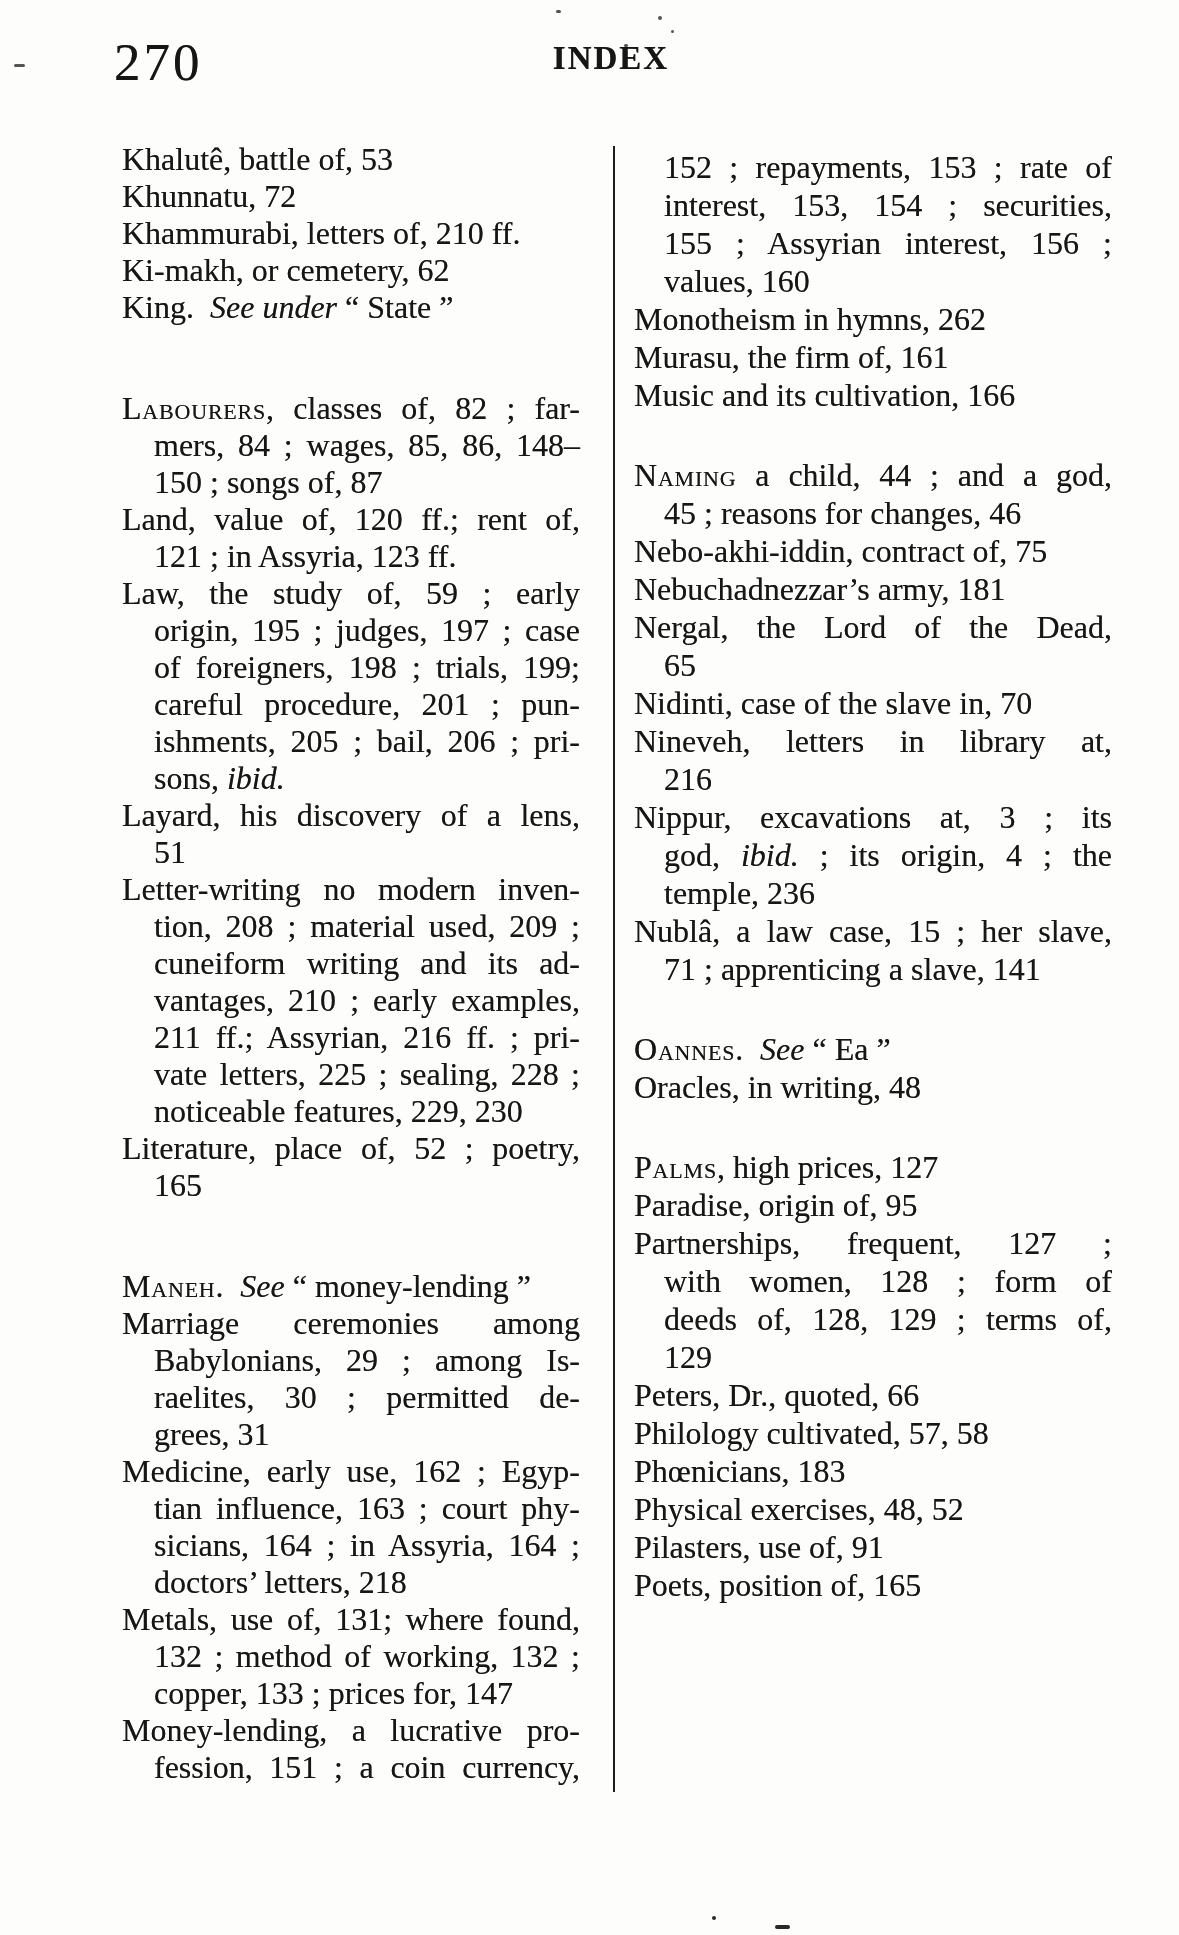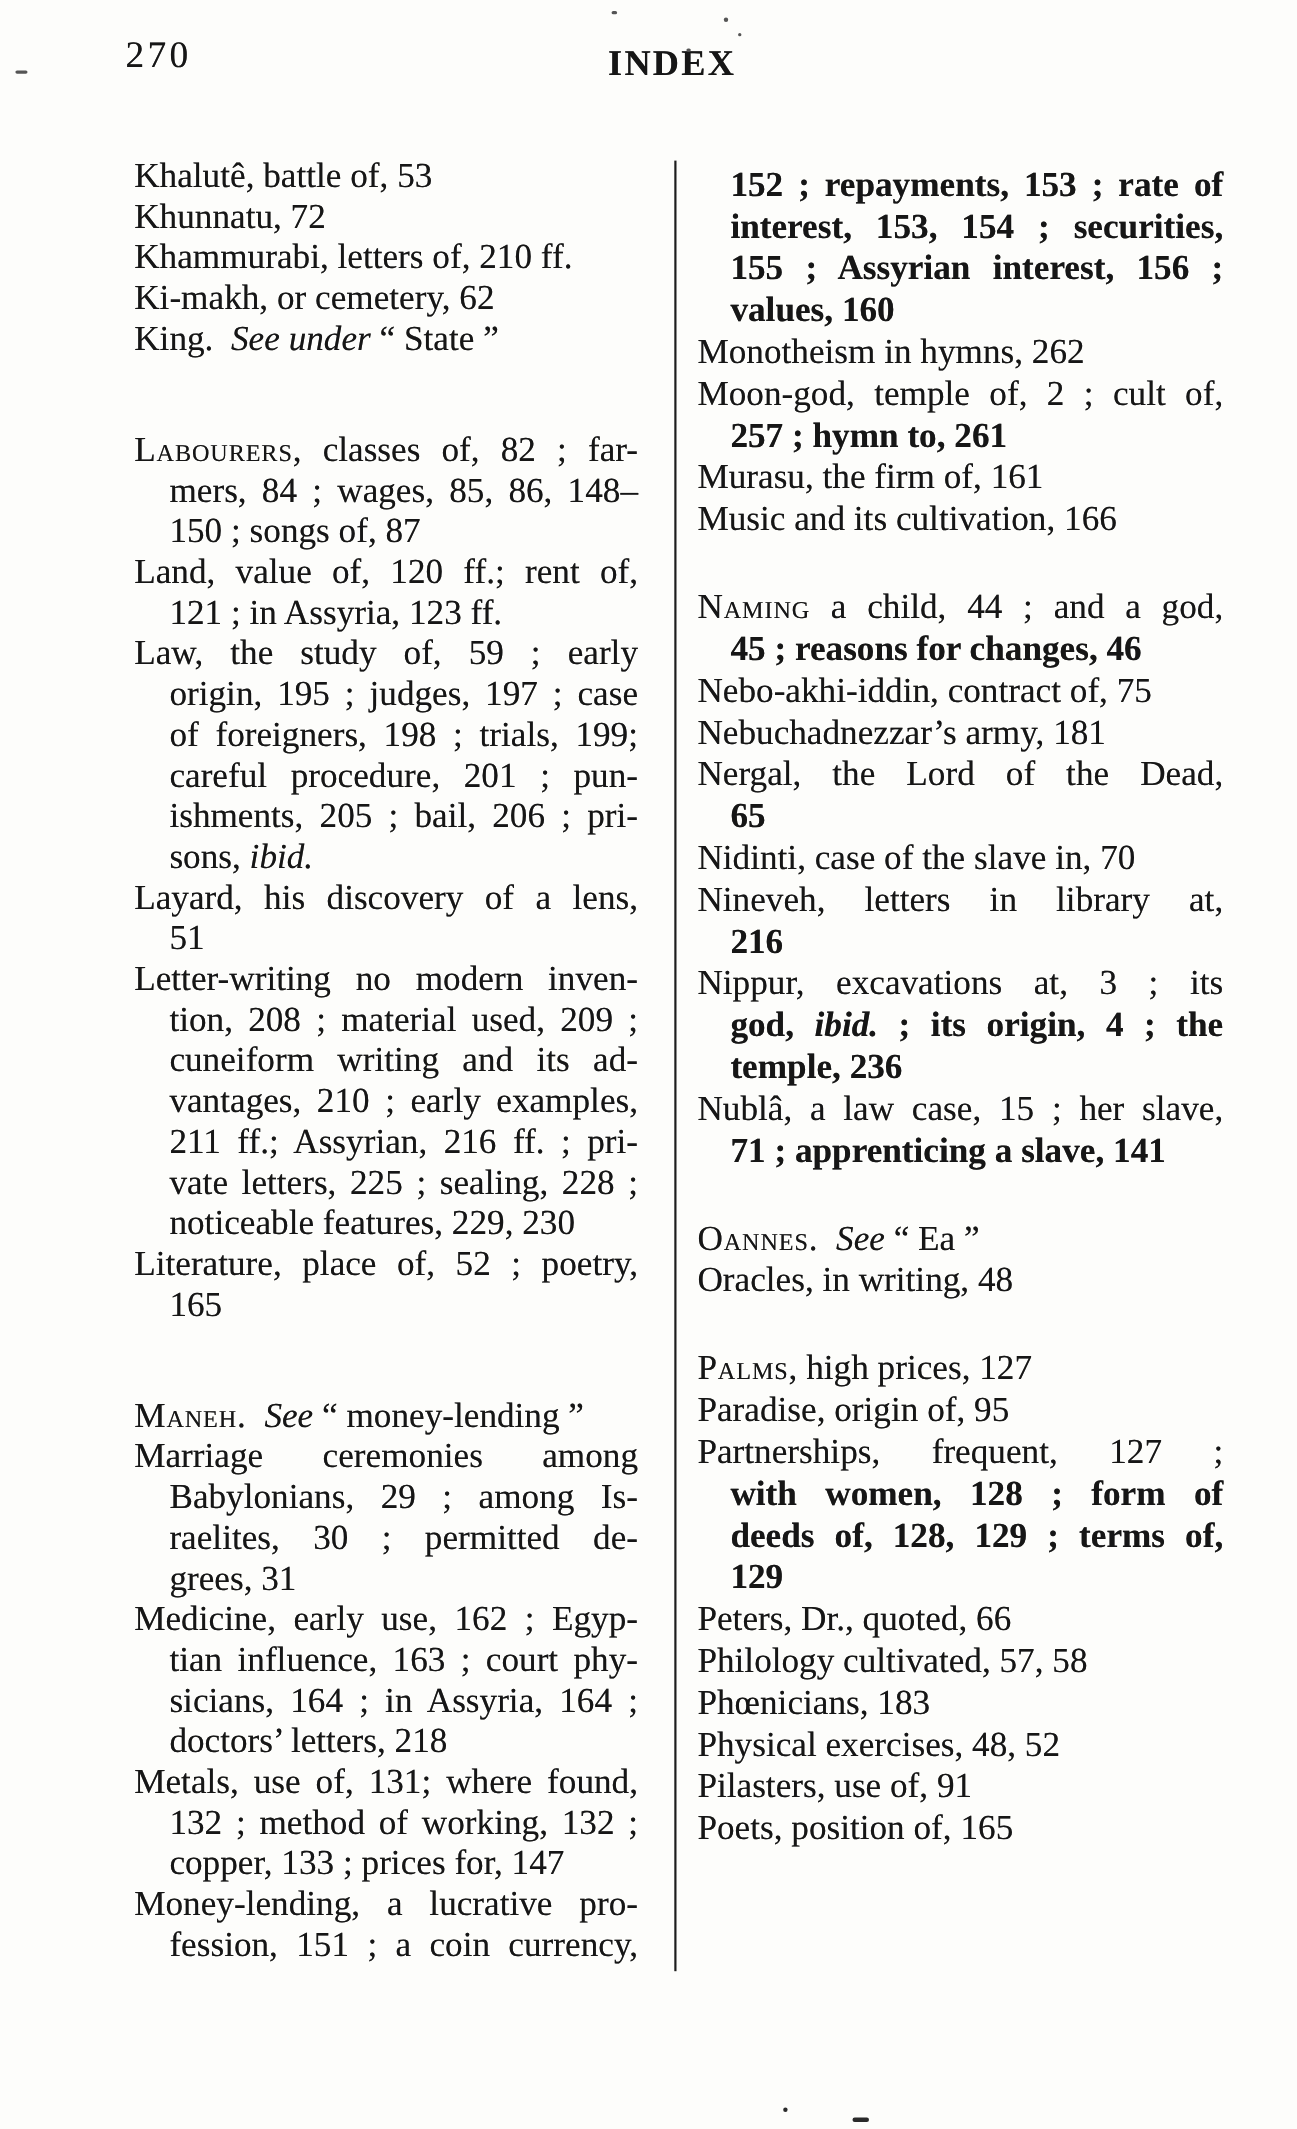--- a/index.html
+++ b/index.html
@@ -7,21 +7,21 @@
     width: 1179px; height: 1935px;
     background: #fdfdfb;
     color: #161616;
     font-family: "Liberation Serif", "DejaVu Serif", serif;
     position: relative;
     overflow: hidden;
     text-shadow: 0 0 0.5px rgba(10,10,10,0.6);
   }
   .folio {
     position: absolute; left: 114px; top: 32px;
-    font-size: 34px; letter-spacing: 3px;
+    font-size: 53px; letter-spacing: 3px;
   }
   .header-title {
     position: absolute; left: 611px; top: 40px;
     transform: translateX(-50%);
     font-size: 33px; font-weight: bold; letter-spacing: 2px;
   }
   .col {
     position: absolute;
     font-size: 32px;
   }
@@ -29,21 +29,21 @@
   .col-right { left: 634px; top: 148px; width: 478px; line-height: 38px; }
   .col-left  .entry.gap { margin-top: 64px; }
   .col-right .entry.gap { margin-top: 42px; }
   .divider {
     position: absolute; left: 613px; top: 146px;
     width: 2px; height: 1646px;
     background: #1d1d1d;
   }
   .line { text-align: left; }
   .col-left  .line.ind { padding-left: 32px; }
-  .col-right .line.ind { padding-left: 30px; font-weight: bold; }
+  .col-right .line.ind { padding-left: 30px; }
   .line.just { text-align: justify; text-align-last: justify; }
   .sc { font-variant: small-caps; letter-spacing: 0.8px; }
   .it { font-style: italic; }
   .speck { position: absolute; background: #555; border-radius: 2px; }
   .speck.dark { background: #2a2a2a; }
 </style>
 </head>
 <body>
 
 <div class="folio">270</div>
@@ -130,24 +130,20 @@
     <div class="entry">
       <div class="line ind just"><span>152 ; repayments, 153 ; rate of</span></div>
       <div class="line ind just"><span>interest, 153, 154 ; securities,</span></div>
       <div class="line ind just"><span>155 ; Assyrian interest, 156 ;</span></div>
       <div class="line ind"><span>values, 160</span></div>
     </div>
     <div class="entry">
       <div class="line"><span>Monotheism in hymns, 262</span></div>
     </div>
     <div class="entry">
-      <div class="line just"><span>Moon-god, temple of, 2 ; cult of,</span></div>
-      <div class="line ind"><span>257 ; hymn to, 261</span></div>
-    </div>
-    <div class="entry">
       <div class="line"><span>Murasu, the firm of, 161</span></div>
     </div>
     <div class="entry">
       <div class="line"><span>Music and its cultivation, 166</span></div>
     </div>
     <div class="entry gap">
       <div class="line just"><span class="sc">Naming</span><span> a child, 44 ; and a god,</span></div>
       <div class="line ind"><span>45 ; reasons for changes, 46</span></div>
     </div>
     <div class="entry">

